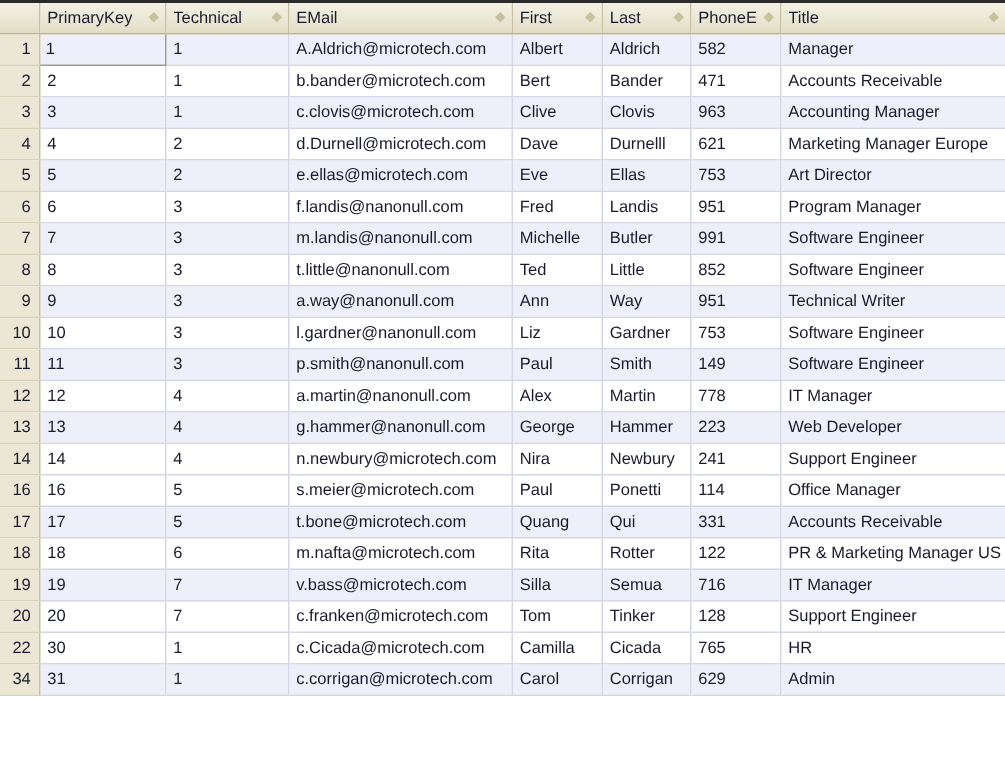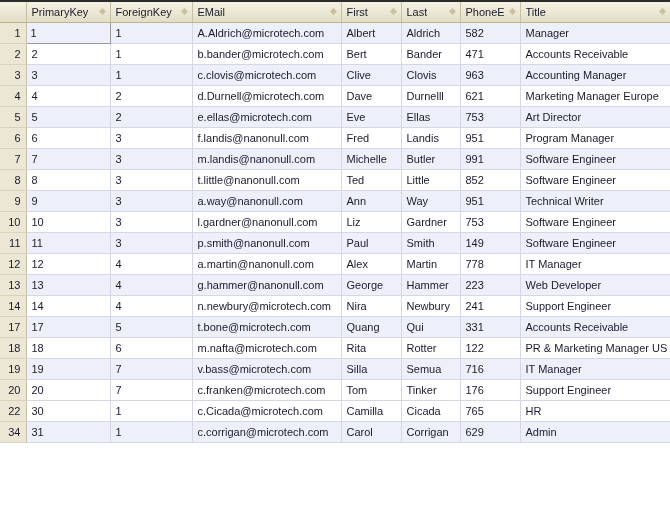--- a/index.html
+++ b/index.html
@@ -146,21 +146,21 @@
       <tr>
         <th class="corner"></th>
       <th>
             <div class="hd-wrap">
               <span class="hd-label">PrimaryKey</span>
               <span class="filter-dot"></span>
             </div>
           </th>
           <th>
             <div class="hd-wrap">
-              <span class="hd-label">ForeignKey</span>
+              <span class="hd-label">Technical</span>
               <span class="filter-dot"></span>
             </div>
           </th>
           <th>
             <div class="hd-wrap">
               <span class="hd-label">EMail</span>
               <span class="filter-dot"></span>
             </div>
           </th>
           <th>
@@ -323,20 +323,30 @@
         <tr class="even">
           <td class="rownum">14</td>
           <td class="cell">14</td>
           <td class="cell">4</td>
           <td class="cell">n.newbury@microtech.com</td>
           <td class="cell">Nira</td>
           <td class="cell">Newbury</td>
           <td class="cell">241</td>
           <td class="cell">Support Engineer</td>
         </tr>
+        <tr class="even">
+          <td class="rownum">16</td>
+          <td class="cell">16</td>
+          <td class="cell">5</td>
+          <td class="cell">s.meier@microtech.com</td>
+          <td class="cell">Paul</td>
+          <td class="cell">Ponetti</td>
+          <td class="cell">114</td>
+          <td class="cell">Office Manager</td>
+        </tr>
         <tr class="odd">
           <td class="rownum">17</td>
           <td class="cell">17</td>
           <td class="cell">5</td>
           <td class="cell">t.bone@microtech.com</td>
           <td class="cell">Quang</td>
           <td class="cell">Qui</td>
           <td class="cell">331</td>
           <td class="cell">Accounts Receivable</td>
         </tr>
@@ -360,21 +370,21 @@
           <td class="cell">716</td>
           <td class="cell">IT Manager</td>
         </tr>
         <tr class="even">
           <td class="rownum">20</td>
           <td class="cell">20</td>
           <td class="cell">7</td>
           <td class="cell">c.franken@microtech.com</td>
           <td class="cell">Tom</td>
           <td class="cell">Tinker</td>
-          <td class="cell">176</td>
+          <td class="cell">128</td>
           <td class="cell">Support Engineer</td>
         </tr>
         <tr class="even">
           <td class="rownum">22</td>
           <td class="cell">30</td>
           <td class="cell">1</td>
           <td class="cell">c.Cicada@microtech.com</td>
           <td class="cell">Camilla</td>
           <td class="cell">Cicada</td>
           <td class="cell">765</td>

